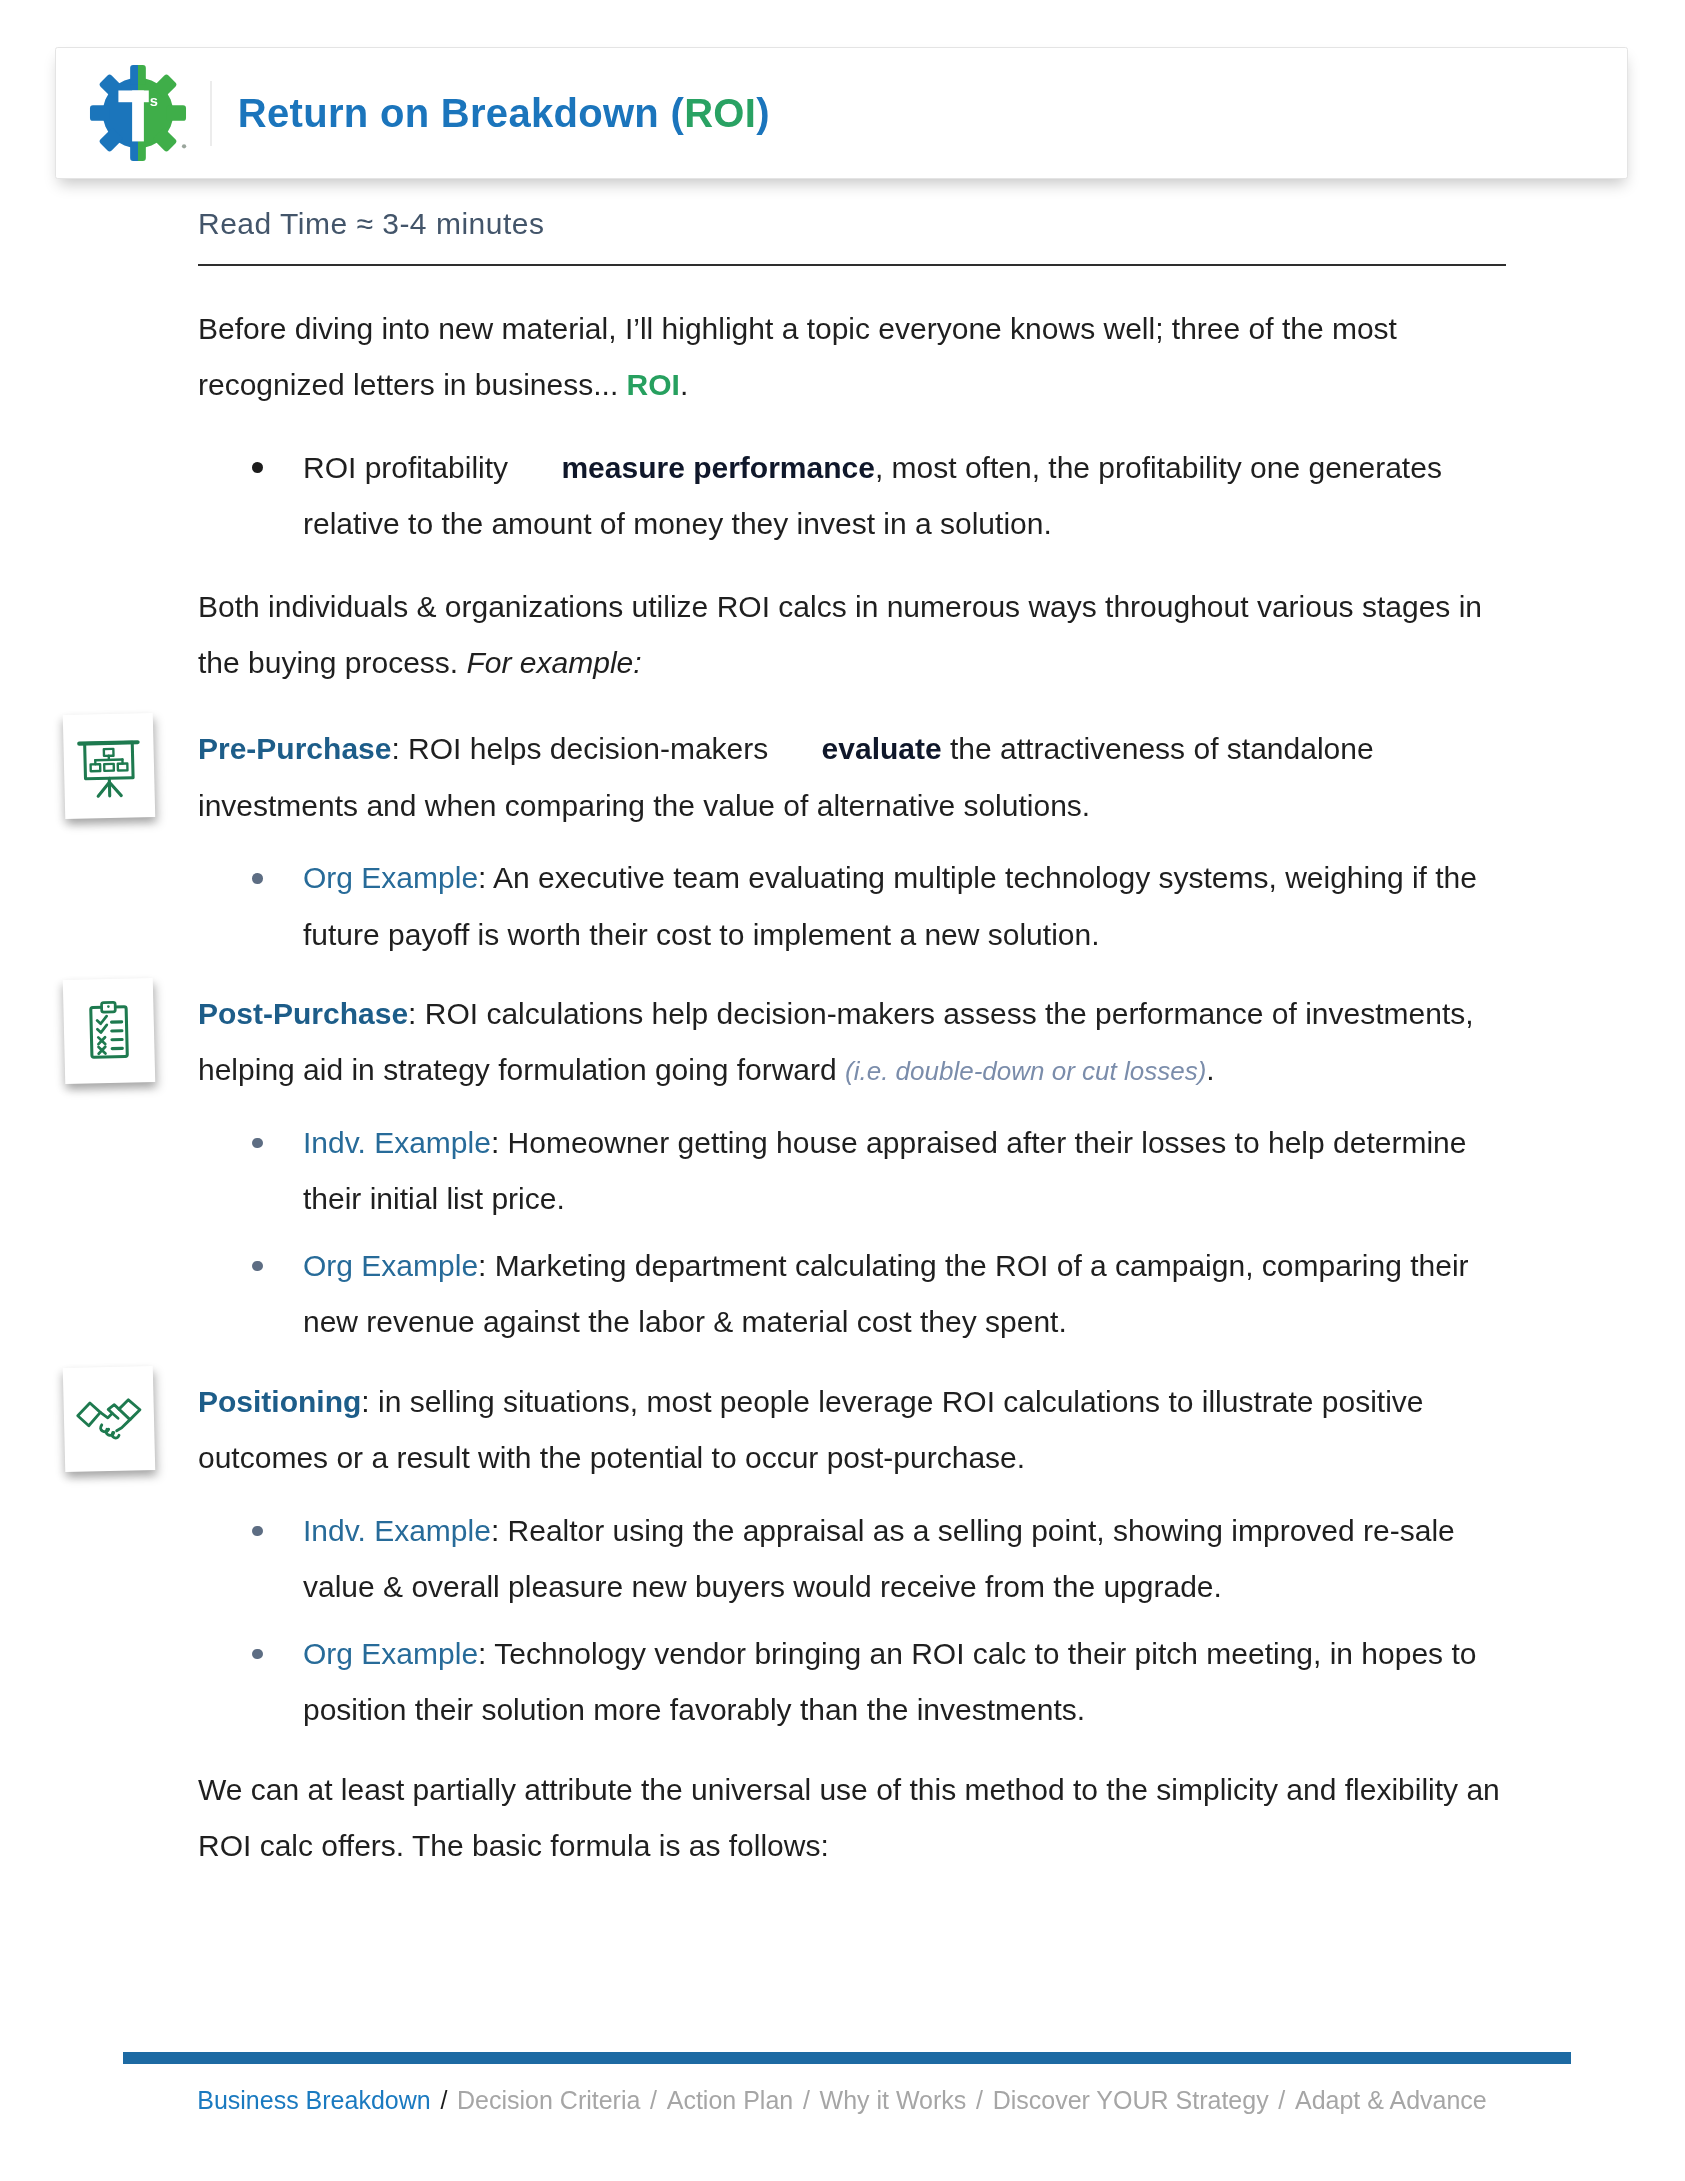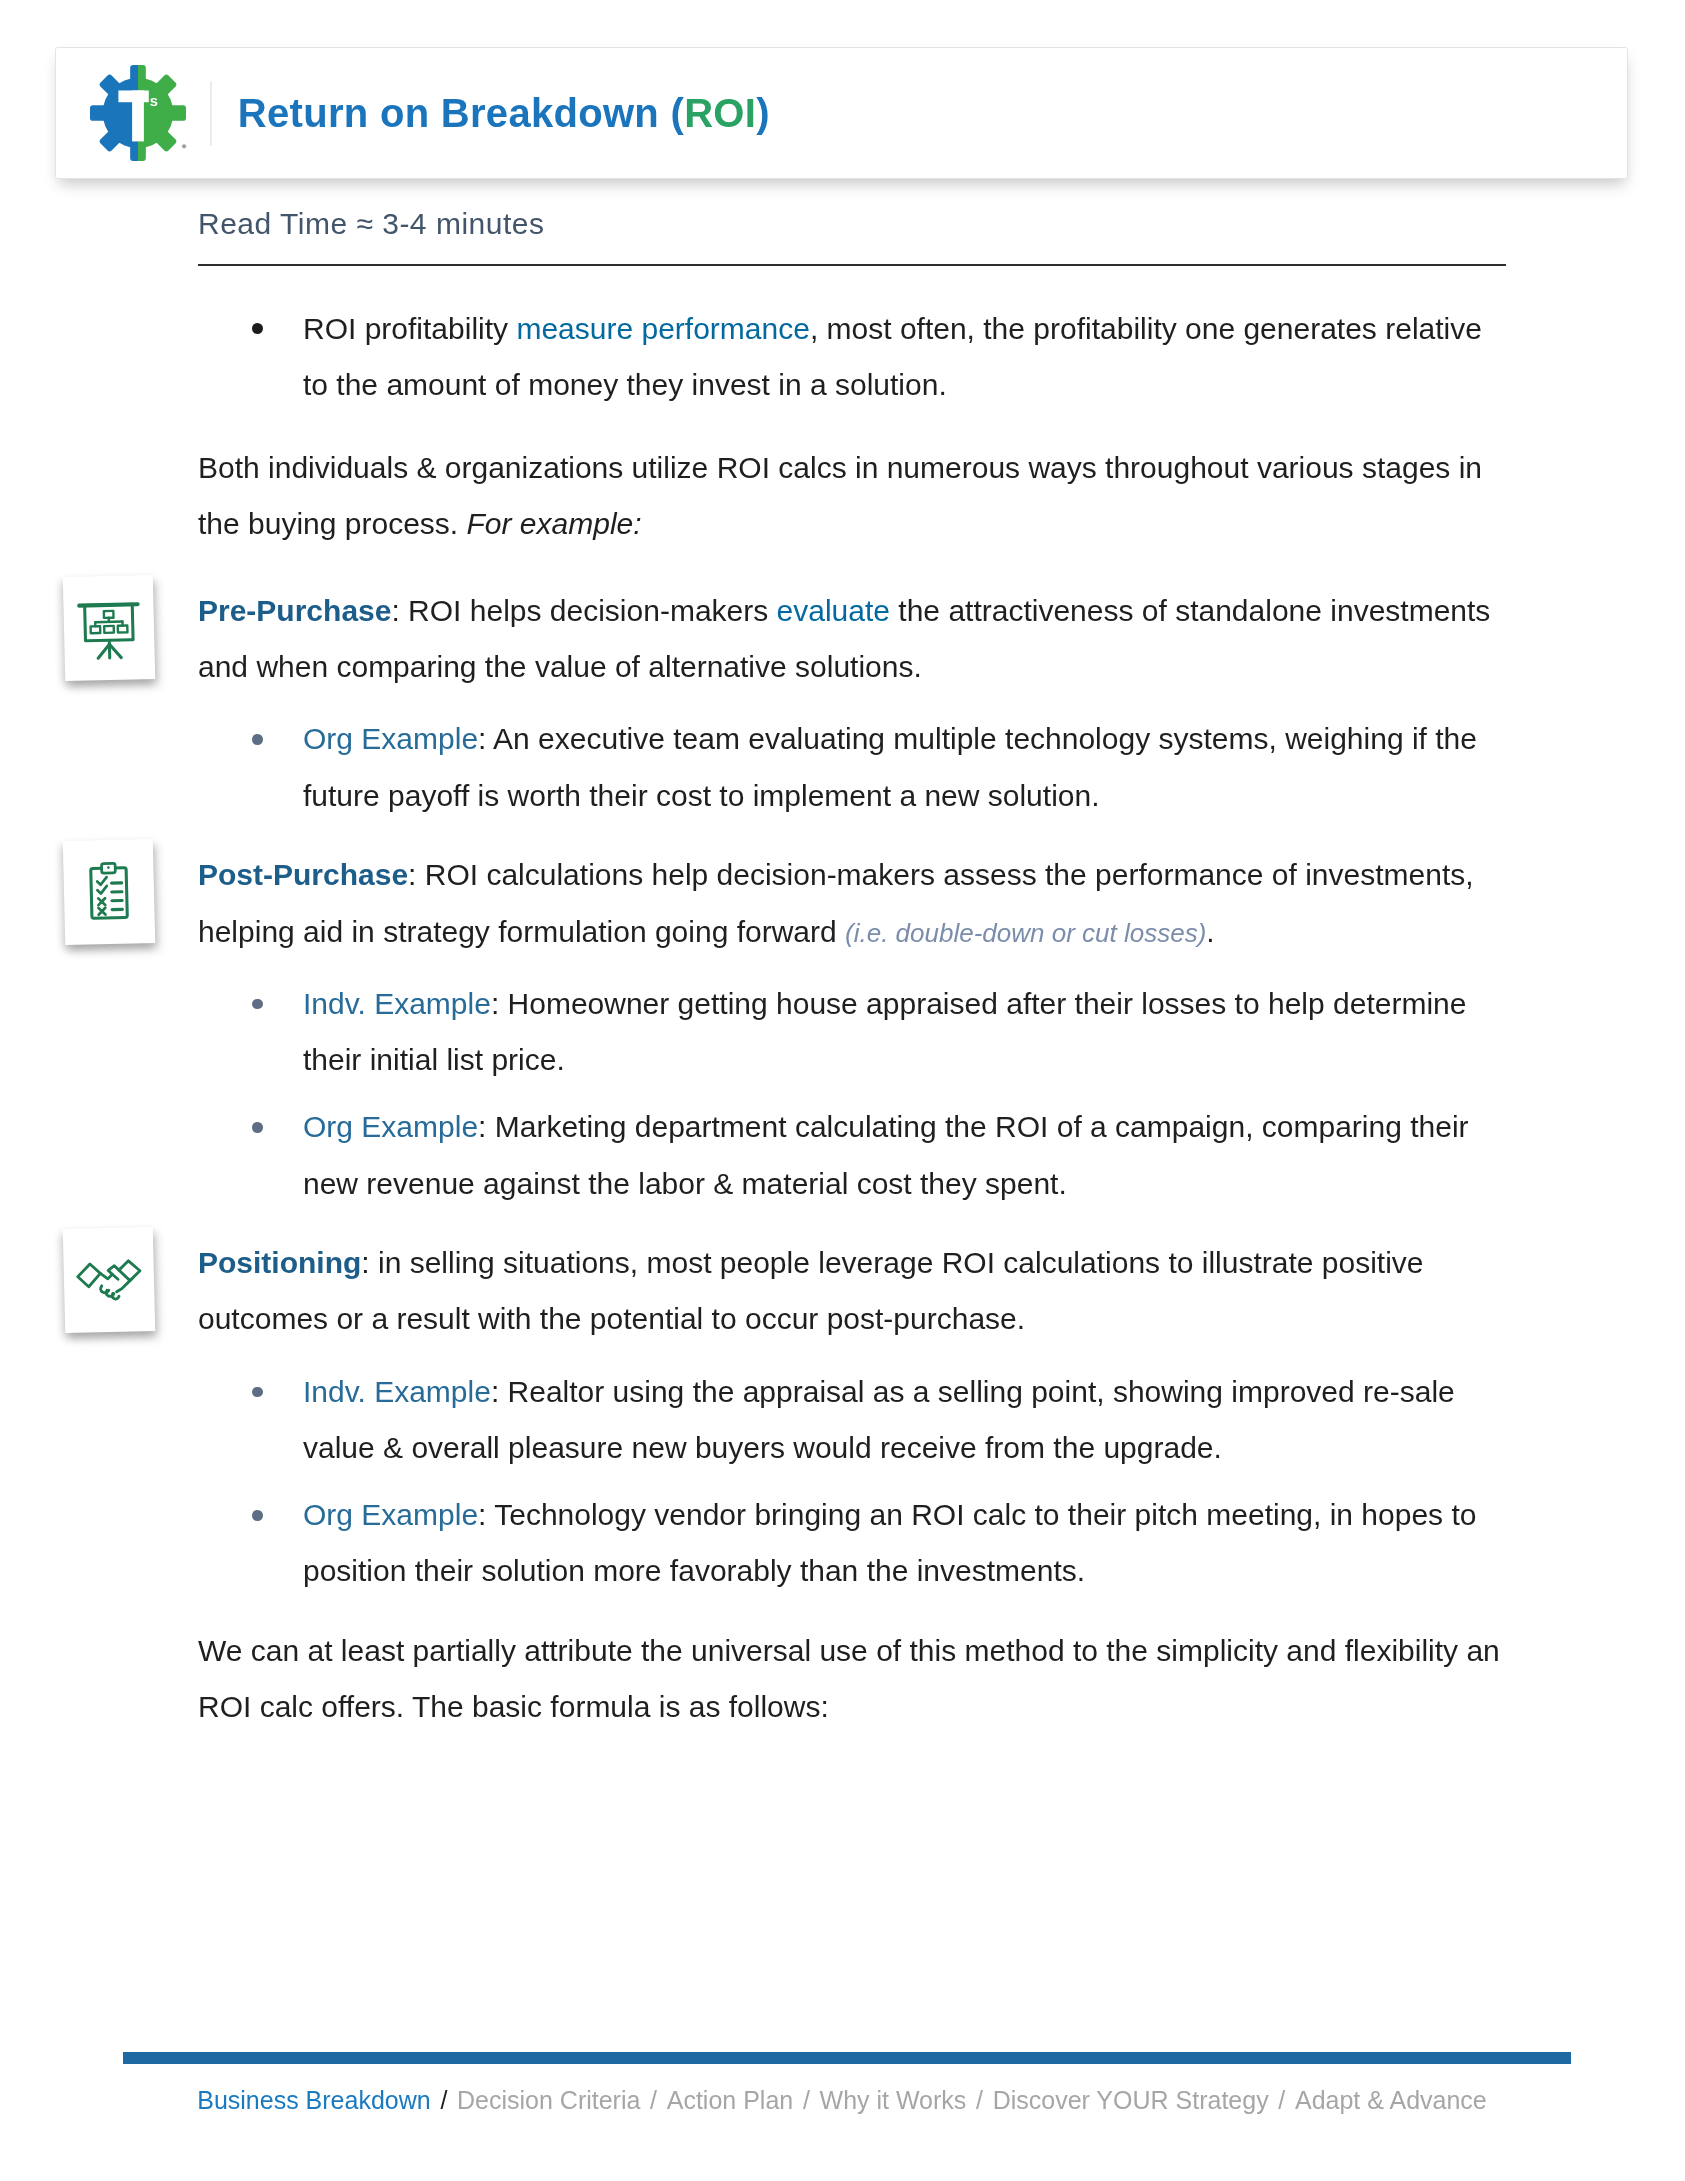--- a/index.html
+++ b/index.html
@@ -43,21 +43,21 @@
     color:#43556a; margin:0 0 23px 0;
   }
   .header-rule {
     border:none; border-top:2.6px solid #2e2e2e;
     margin:0 0 35px 0; width:100%;
   }
   .body-text { font-size:30px; line-height:1.88; color:#1f1f1f; }
   p.body-text { margin:0 0 26px 0; }
   p.mb-lg { margin-bottom:30px; }
   .green-roi { color:#27a05f; font-weight:bold; }
-  .emph { font-weight:normal; color:#0369a1; }
+  .emph { font-weight:bold; color:#0f172a;margin-left:45px; }
   .it { font-style:italic; }
 
   ul.bullets {
     list-style:none; margin:0 0 26px 0; padding:0 0 0 54px;
   }
   ul.bullets li {
     position:relative; padding-left:51px;
     font-size:30px; line-height:1.88;
   }
   ul.bullets li + li { margin-top:10.5px; }
@@ -133,20 +133,21 @@
   </div>
   <div class="logo-divider"></div>
   <div class="page-title"><span>Return on Breakdown (</span><span class="roi">ROI</span><span>)</span></div>
 </div>
 
 <div class="content">
 
   <div class="read-time">Read Time ≈ 3-4 minutes</div>
   <hr class="header-rule">
 
+  <p class="body-text"><span>Before diving into new material, I’ll highlight a topic everyone knows well; three of the most recognized letters in business... </span><span class="green-roi">ROI</span><span>.</span></p>
 
   <ul class="bullets">
     <li><span>ROI profitability </span><span class="emph">measure performance</span><span>, most often, the profitability one generates relative to the amount of money they invest in a solution.</span></li>
   </ul>
 
   <p class="body-text mb-lg"><span>Both individuals &amp; organizations utilize ROI calcs in numerous ways throughout various stages in the buying process. </span><span class="it">For example:</span></p>
 
   <div class="section">
     <div class="icon-card">
       <svg viewBox="0 0 100 100" fill="none" stroke="#1e7a4f" stroke-linecap="round" stroke-linejoin="round">

